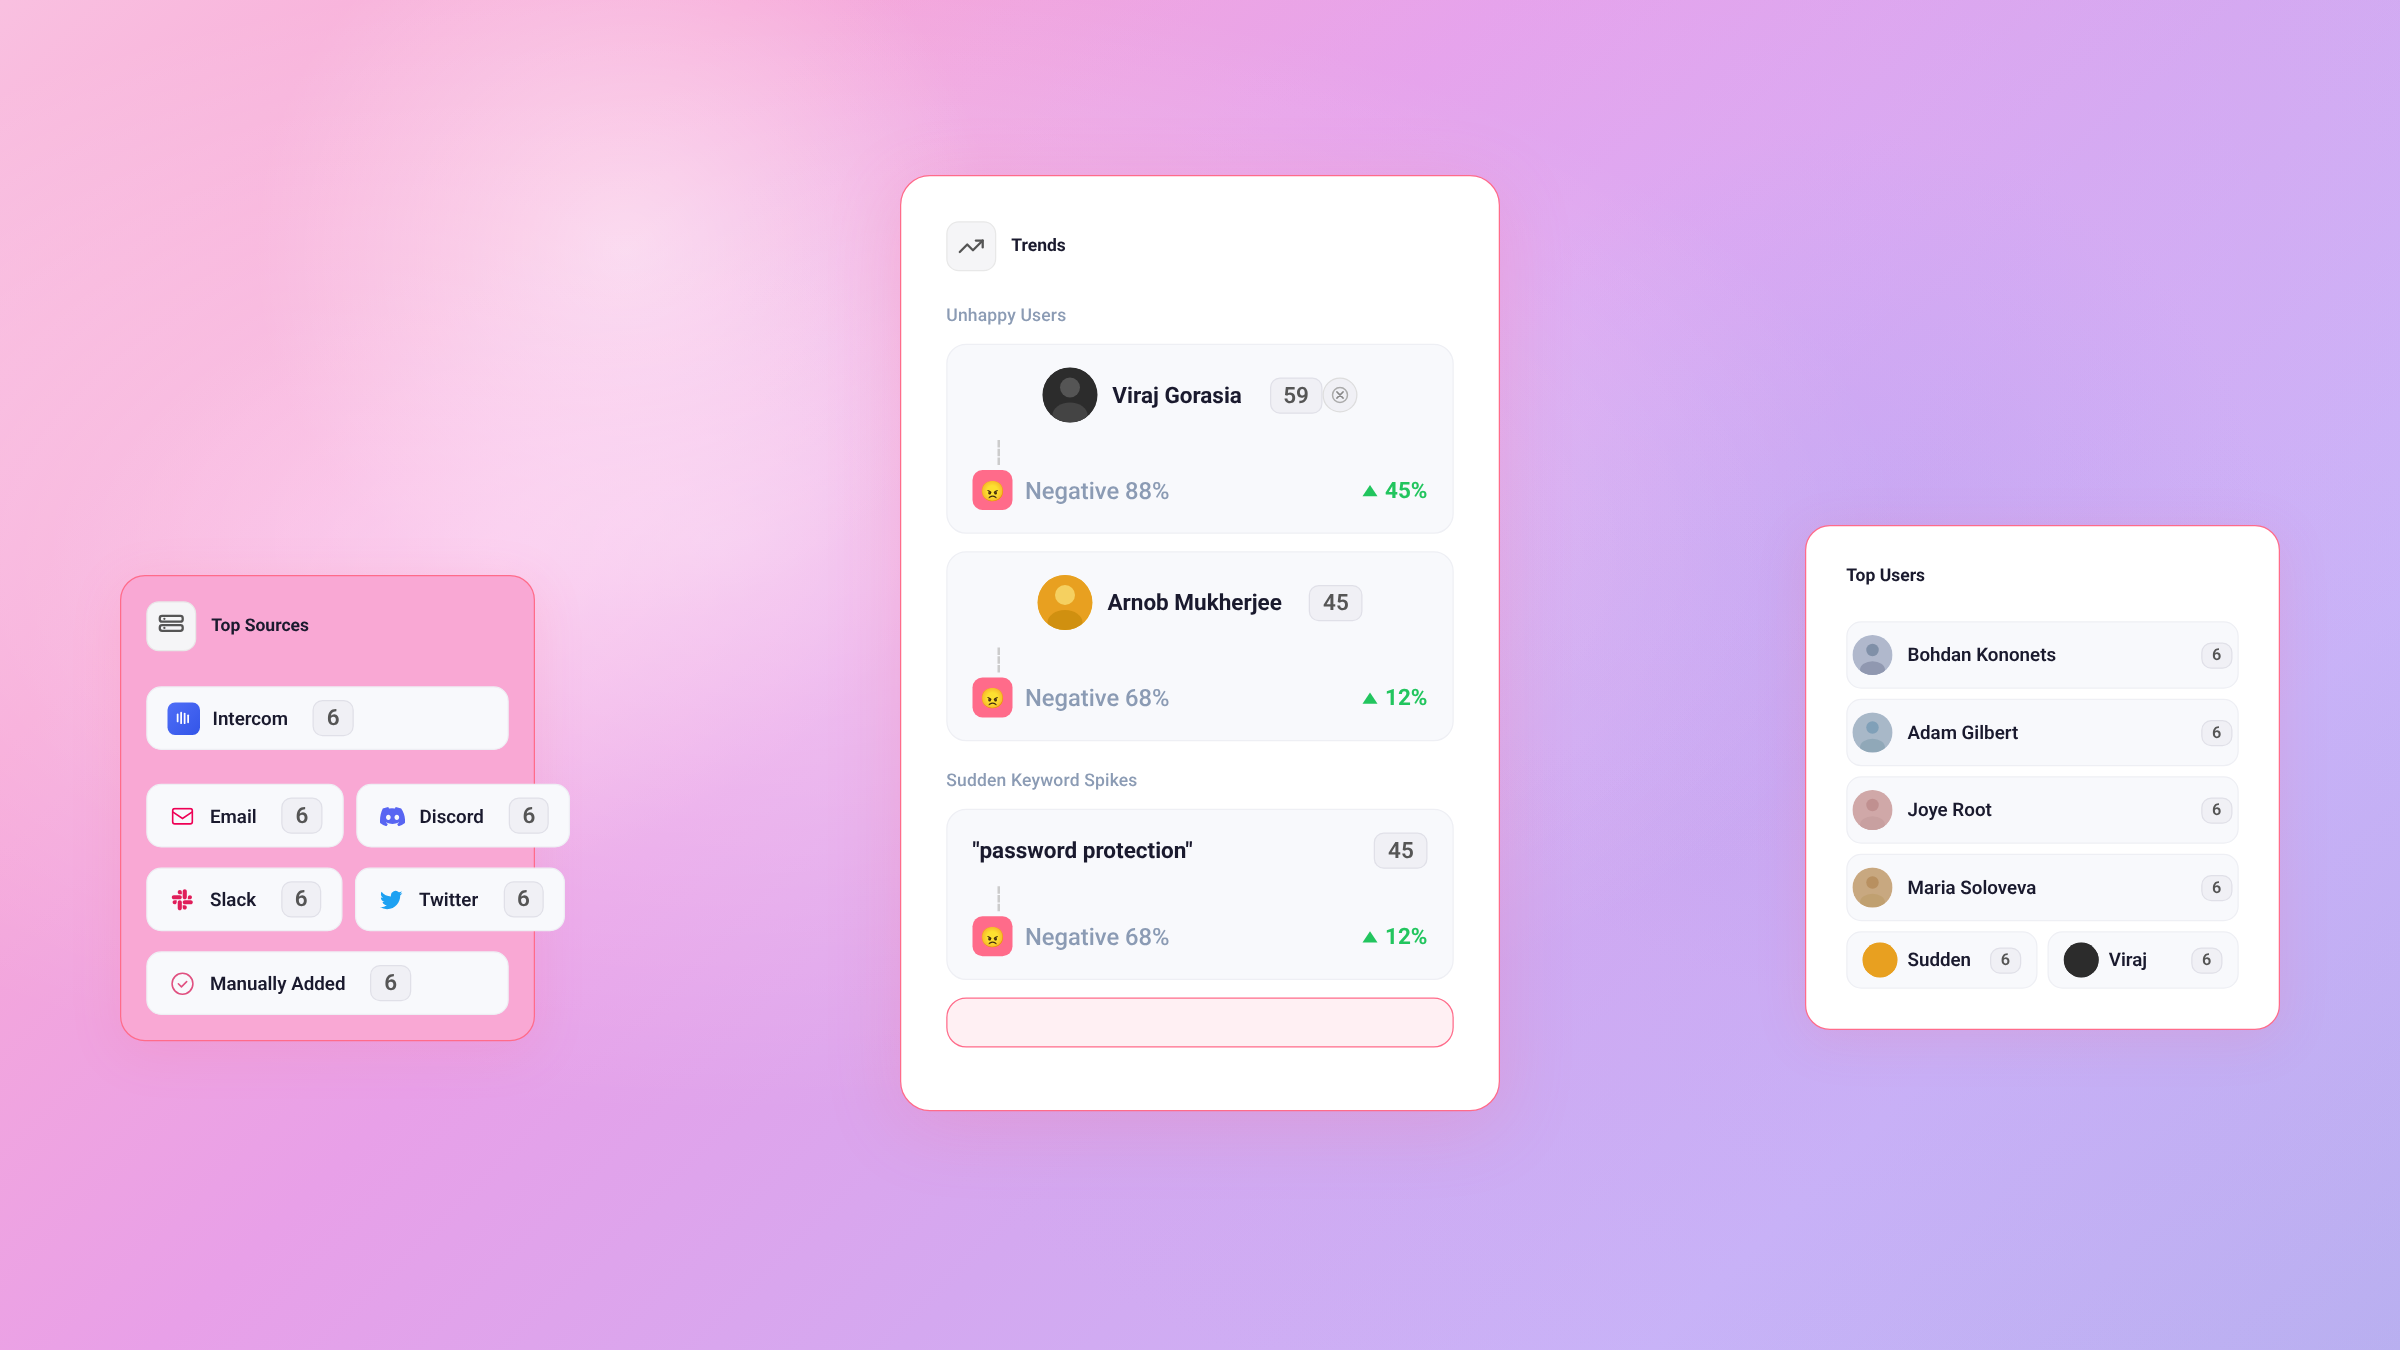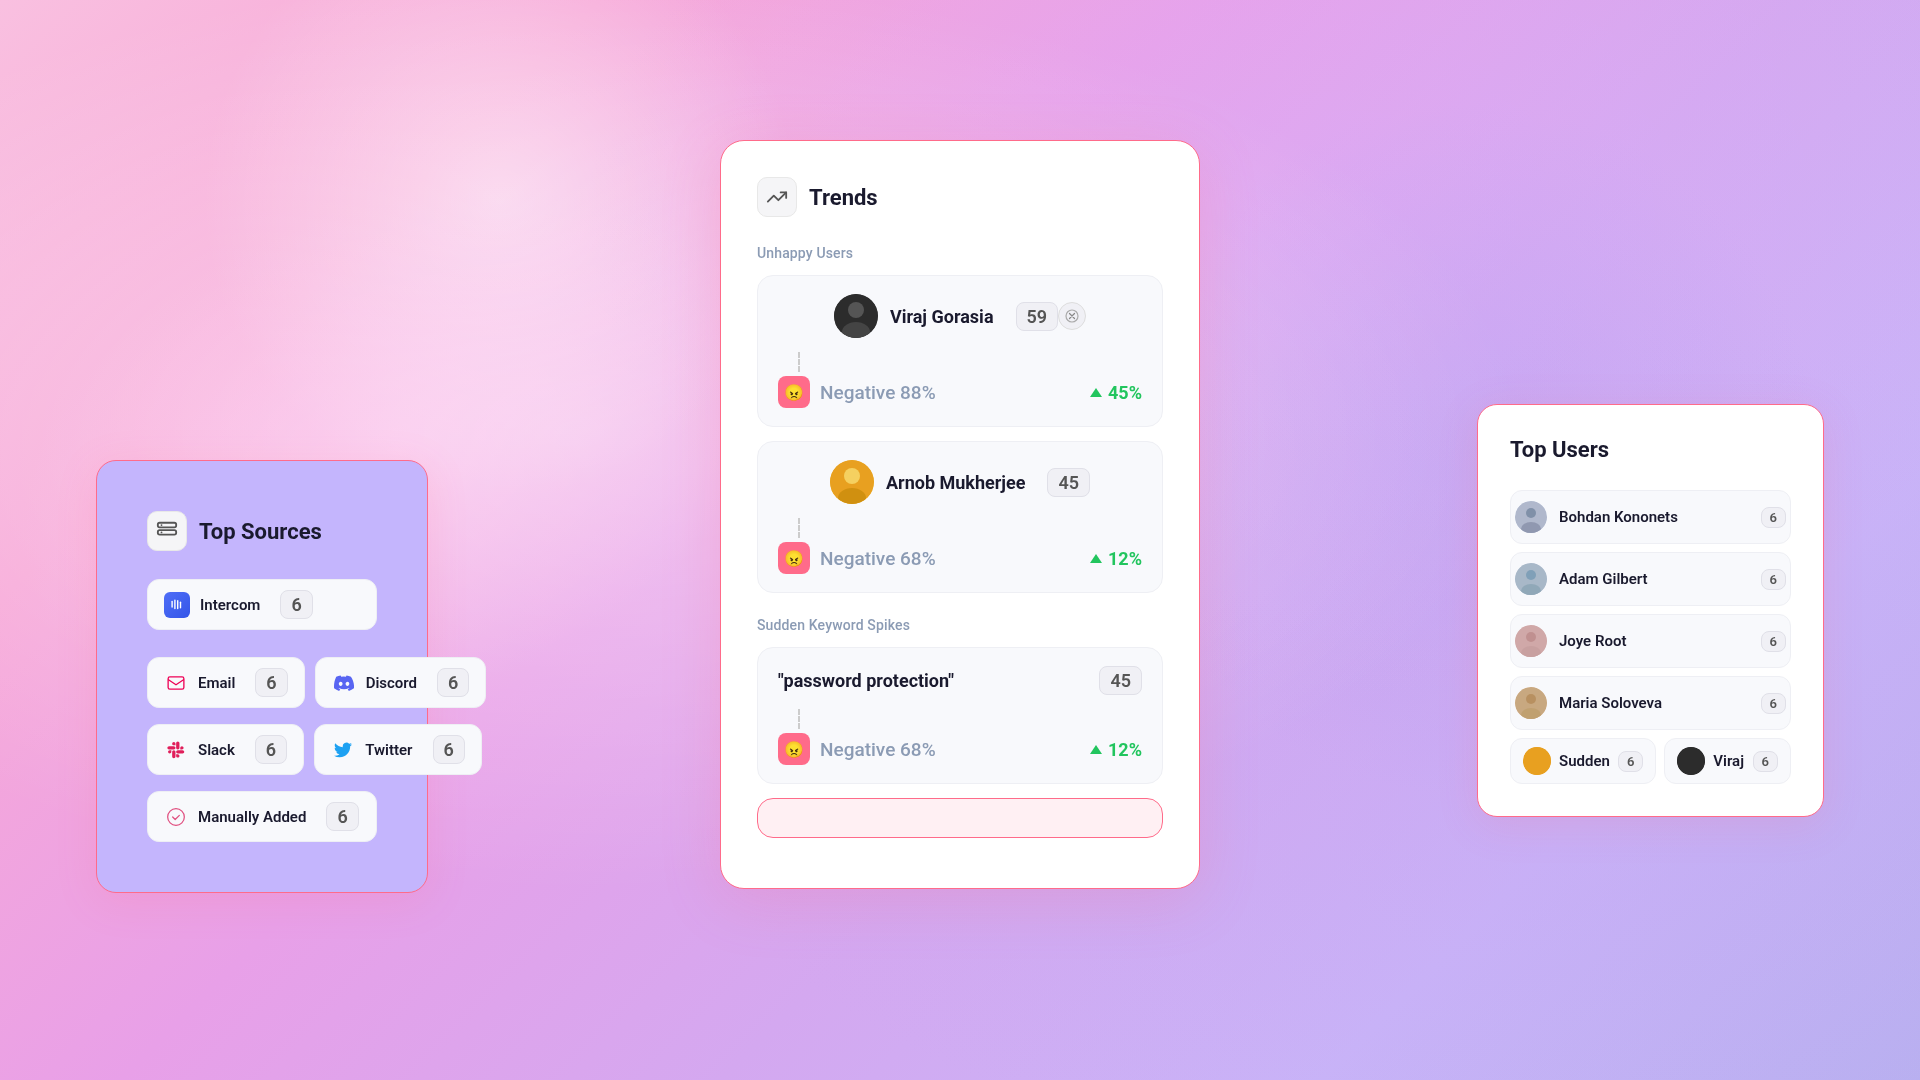--- a/index.html
+++ b/index.html
@@ -56,23 +56,23 @@
         radial-gradient(ellipse at 70% 20%, rgba(220,180,255,0.3) 0%, transparent 40%),
         radial-gradient(ellipse at 80% 70%, rgba(200,160,240,0.3) 0%, transparent 40%);
     }
 
     
     .card-left {
       position: absolute;
       left: 96px;
       top: 460px;
       width: 332px;
-      background: #c4b5fd;
+      background: #f9a8d4;
       border-radius: 20px;
-      padding: 50px;
+      padding: 20px;
       border: 1.5px solid #ff6b8a;
       box-shadow: 0 8px 40px rgba(255, 100, 130, 0.15);
     }
 
     
     .card-center {
       position: absolute;
       left: 50%;
       transform: translateX(-50%);
       top: 140px;
@@ -83,22 +83,22 @@
       border: 1.5px solid #ff6b8a;
       box-shadow: 0 12px 60px rgba(255, 100, 130, 0.2);
       z-index: 10;
       max-height: 900px;
     }
 
     
     .card-right {
       position: absolute;
       right: 96px;
-      top: 404px;
-      width: 347px;
+      top: 420px;
+      width: 380px;
       background: white;
       border-radius: 20px;
       padding: 32px;
       border: 1.5px solid #ff6b8a;
       box-shadow: 0 8px 40px rgba(255, 100, 130, 0.15);
     }
 
     
     .card-header {
       display: flex;
@@ -114,21 +114,21 @@
       background: #f5f5f7;
       display: flex;
       align-items: center;
       justify-content: center;
       font-size: 18px;
       color: #555;
       border: 1px solid #e8e8e8;
     }
 
     .card-header-title {
-      font-size: 22px;
+      font-size: 14px;
       font-weight: 700;
       color: #1a1a2e;
     }
 
     
     .section-label {
       font-size: 14px;
       color: #8b9bb4;
       font-weight: 500;
       margin-bottom: 14px;

